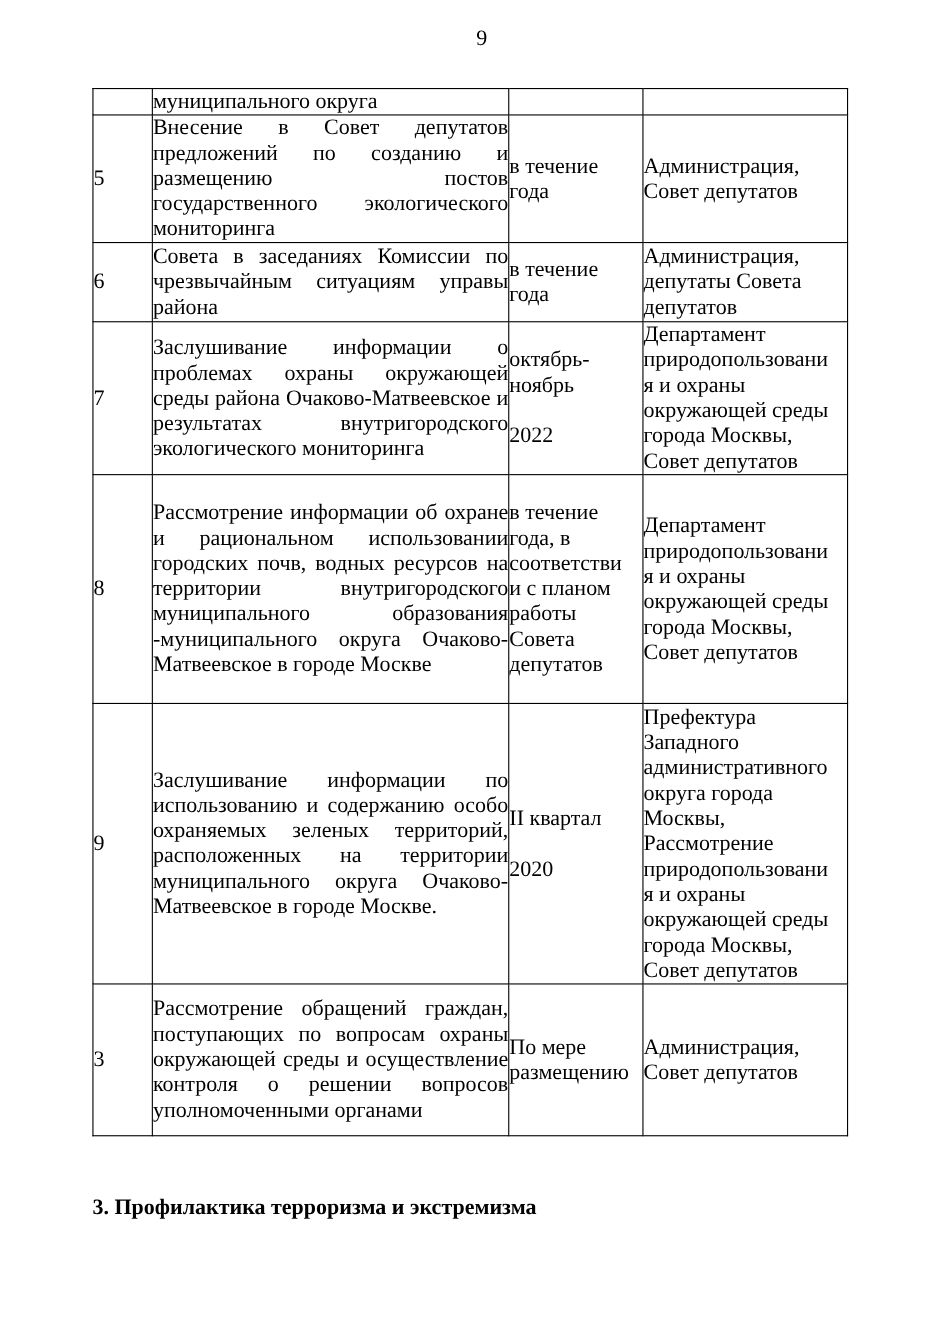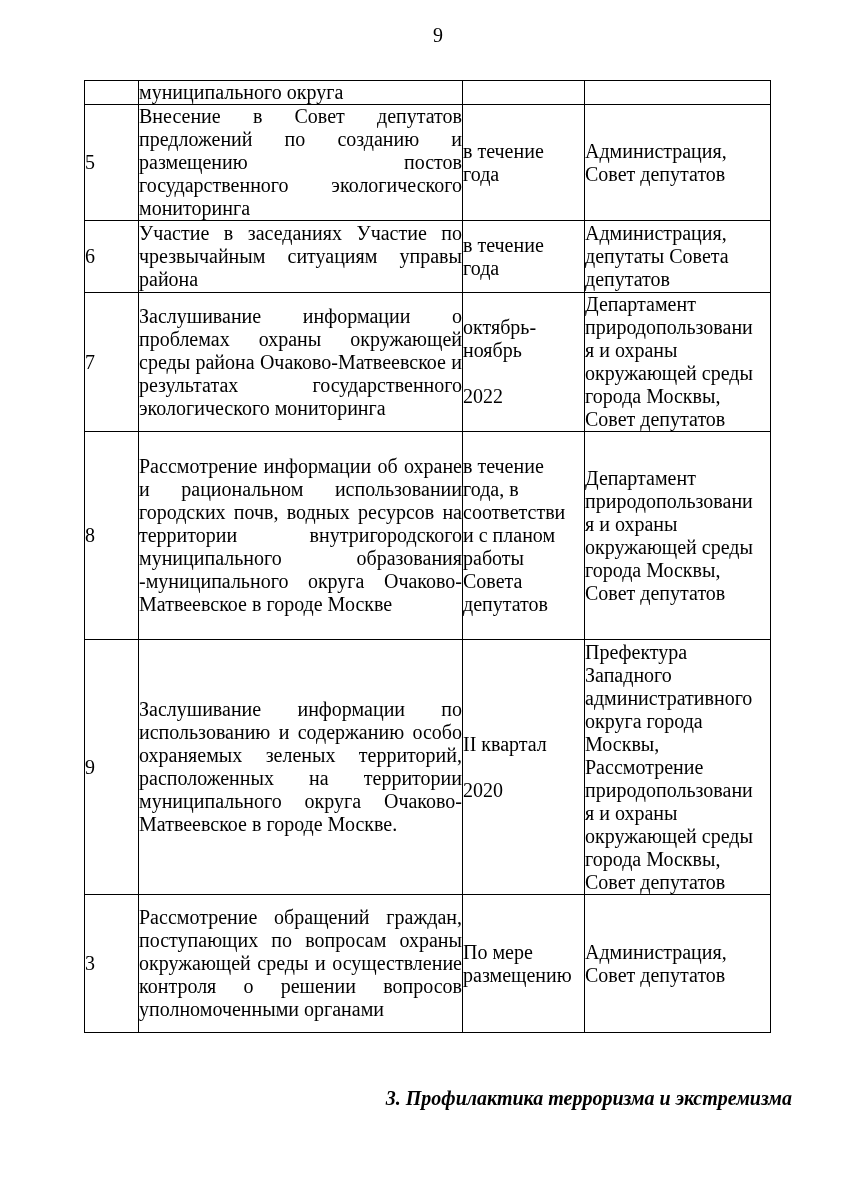--- a/index.html
+++ b/index.html
@@ -63,25 +63,24 @@
   tr.rh1 { height: 113px; }
   tr.rh2 { height: 72px;  }
   tr.rh3 { height: 137px; }
   tr.rh4 { height: 208px; }
   tr.rh5 { height: 255px; }
   tr.rh6 { height: 138px; }
   .section-heading {
     margin-top: 54px;
     margin-left: 84px;
     margin-right: 56px;
-    text-align: right;
+    text-align: left;
     font-size: 20px;
     line-height: 23px;
     font-weight: bold;
-    font-style: italic;
   }
 </style>
 </head>
 <body>
 
 <div class="page">
 
   <div class="page-number">9</div>
 
   <table class="plan">
@@ -101,30 +100,30 @@
       <tr class="rh1">
         <td class="num">5</td>
         <td class="act">Внесение в Совет депутатов предложений по созданию и размещению постов государственного экологического мониторинга</td>
         <td class="tim">в течение
 года</td>
         <td class="resp">Администрация,
 Совет депутатов</td>
       </tr>
       <tr class="rh2">
         <td class="num">6</td>
-        <td class="act">Участие в заседаниях Участие по чрезвычайным ситуациям управы района</td>
+        <td class="act">Совета в заседаниях Комиссии по чрезвычайным ситуациям управы района</td>
         <td class="tim">в течение
 года</td>
         <td class="resp">Администрация,
 депутаты Совета
 депутатов</td>
       </tr>
       <tr class="rh3">
         <td class="num">7</td>
-        <td class="act">Заслушивание информации о проблемах охраны окружающей среды района Очаково-Матвеевское и результатах государственного экологического мониторинга</td>
+        <td class="act">Заслушивание информации о проблемах охраны окружающей среды района Очаково-Матвеевское и результатах внутригородского экологического мониторинга</td>
         <td class="tim">октябрь-
 ноябрь
 
 2022</td>
         <td class="resp">Департамент
 природопользовани
 я и охраны
 окружающей среды
 города Москвы,
 Совет депутатов</td>

